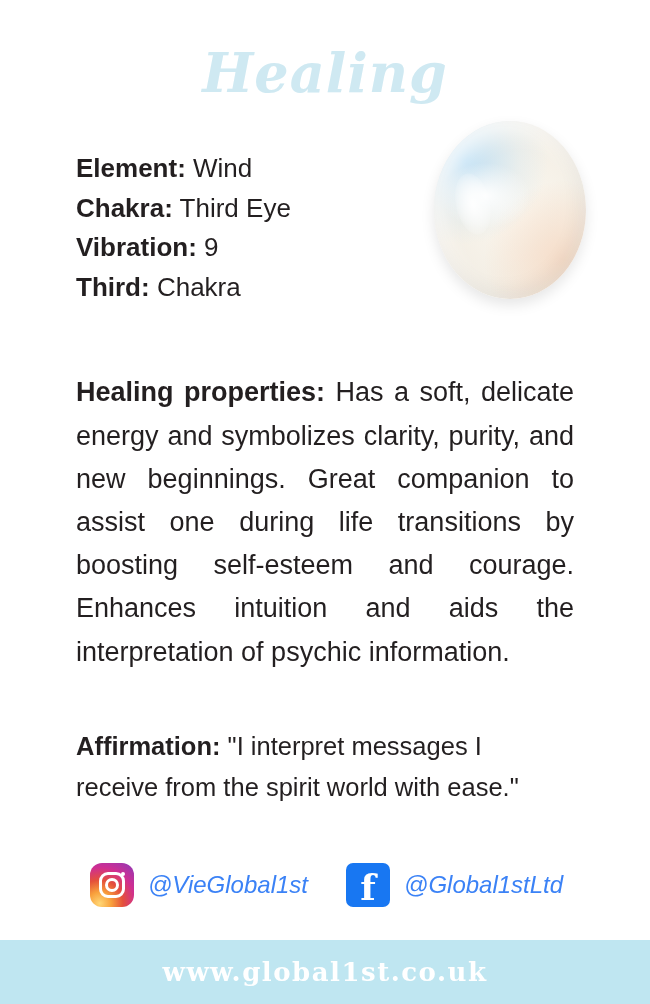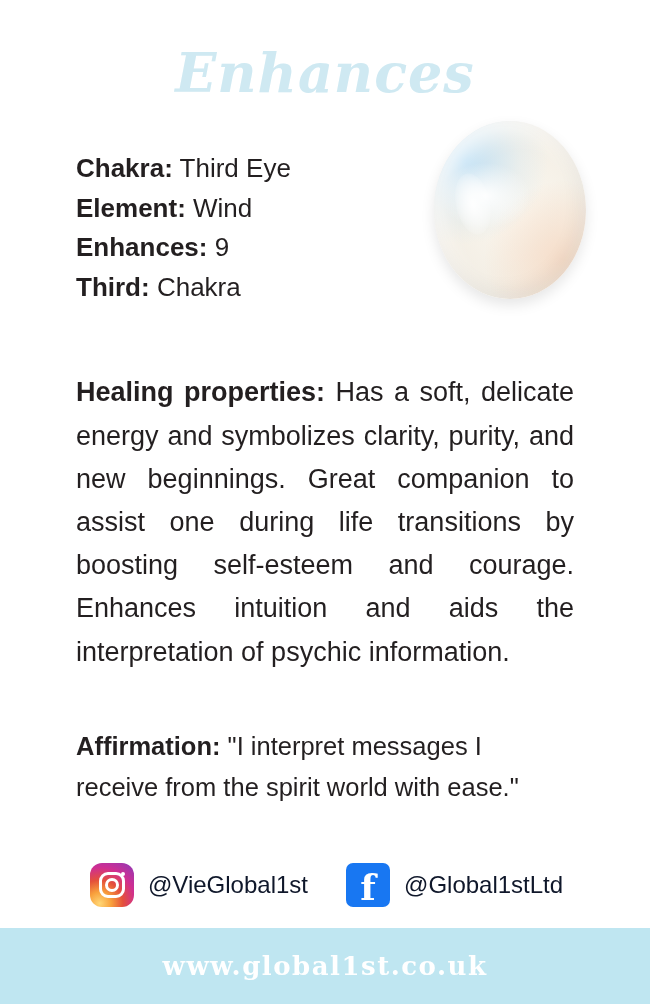--- a/index.html
+++ b/index.html
@@ -100,21 +100,22 @@
     padding-left: 14px;
   }
   .social {
     display: flex;
     align-items: center;
     gap: 14px;
   }
   .social + .social { margin-left: 20px; }
   .social .handle {
     font-size: 24px;
-    color: #0f172a;
+    color: #3b82f6;
+    font-style: italic;
   }
   .ig-icon {
     width: 44px;
     height: 44px;
     border-radius: 12px;
     background:
       radial-gradient(circle at 22% 92%, #ffd776 0%, #f8a03c 22%, #e4503b 44%, #cf2e92 68%, #8a3ab9 100%);
     position: relative;
     flex: none;
   }
@@ -153,58 +154,58 @@
     position: absolute;
     left: 0; right: 0; top: 2px;
     text-align: center;
     color: #ffffff;
     font-family: "DejaVu Serif", serif;
     font-weight: bold;
     font-size: 36px;
     line-height: 44px;
   }
   .footer {
-    height: 76px;
+    height: 64px;
     background: #bfe6f1;
     display: flex;
     align-items: center;
     justify-content: center;
   }
   .footer .url {
     font-family: "DejaVu Serif", serif;
     font-weight: bold;
     font-size: 26px;
     color: #ffffff;
     letter-spacing: 1.5px;
   }
 </style>
 </head>
 <body>
 
 <div class="card">
 
-  <h1 class="title">Enhances</h1>
+  <h1 class="title">Healing</h1>
 
   <div class="content">
 
     <div class="stone">
       <div class="glint"></div>
     </div>
 
     <div class="attributes">
       <div class="row">
+        <b>Element:</b>
+        <span>Wind</span>
+      </div>
+      <div class="row">
         <b>Chakra:</b>
         <span>Third Eye</span>
       </div>
       <div class="row">
-        <b>Element:</b>
-        <span>Wind</span>
-      </div>
-      <div class="row">
-        <b>Enhances:</b>
+        <b>Vibration:</b>
         <span>9</span>
       </div>
       <div class="row">
         <b>Third:</b>
         <span>Chakra</span>
       </div>
     </div>
 
     <p class="healing">
       <b>Healing properties:</b>

